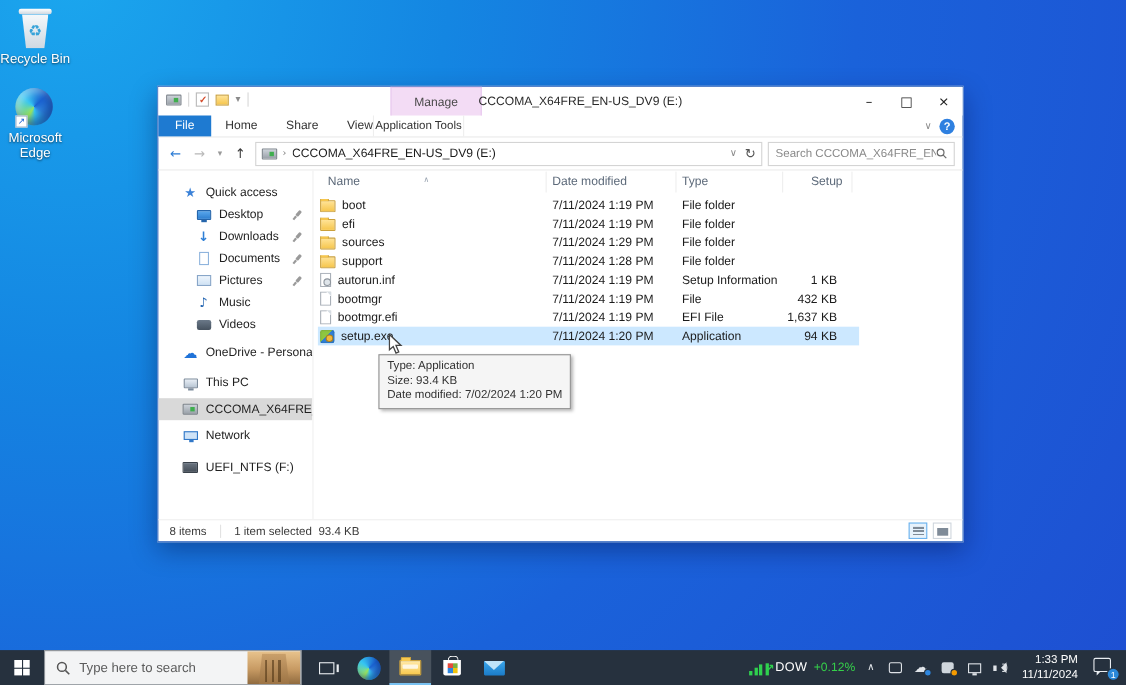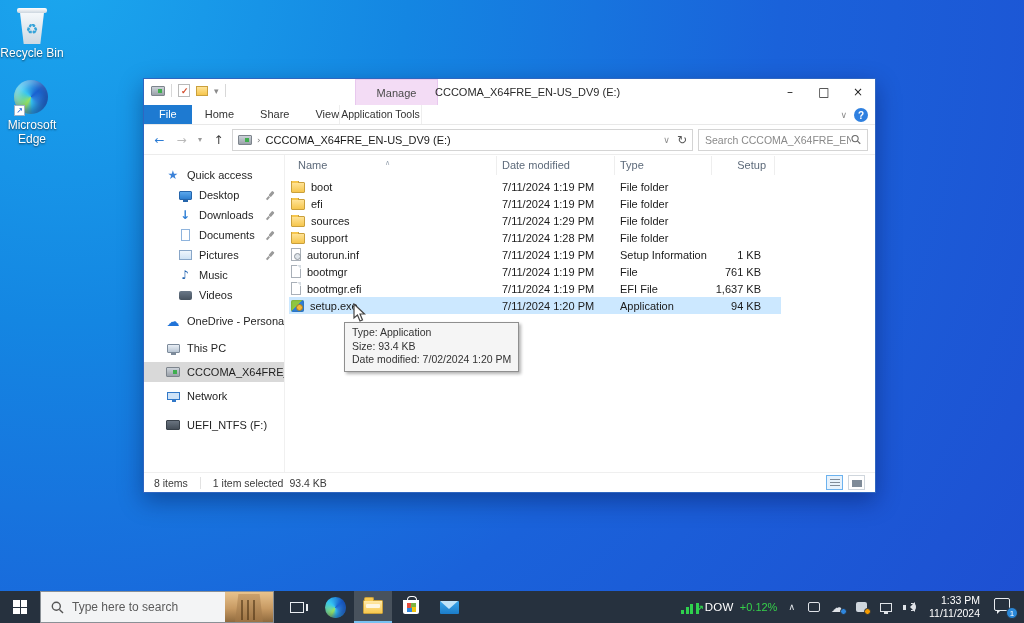--- a/index.html
+++ b/index.html
@@ -388,21 +388,21 @@
           <div class="cell-type">Setup Information</div>
           <div class="cell-size">1 KB</div>
         </div>
         <div class="frow">
           <div class="cell-name">
               <span class="fi fi-file"></span>
               <span>bootmgr</span>
             </div>
           <div class="cell-date">7/11/2024 1:19 PM</div>
           <div class="cell-type">File</div>
-          <div class="cell-size">761 KB</div>
+          <div class="cell-size">432 KB</div>
         </div>
         <div class="frow">
           <div class="cell-name">
               <span class="fi fi-file"></span>
               <span>bootmgr.efi</span>
             </div>
           <div class="cell-date">7/11/2024 1:19 PM</div>
           <div class="cell-type">EFI File</div>
           <div class="cell-size">1,637 KB</div>
         </div>

